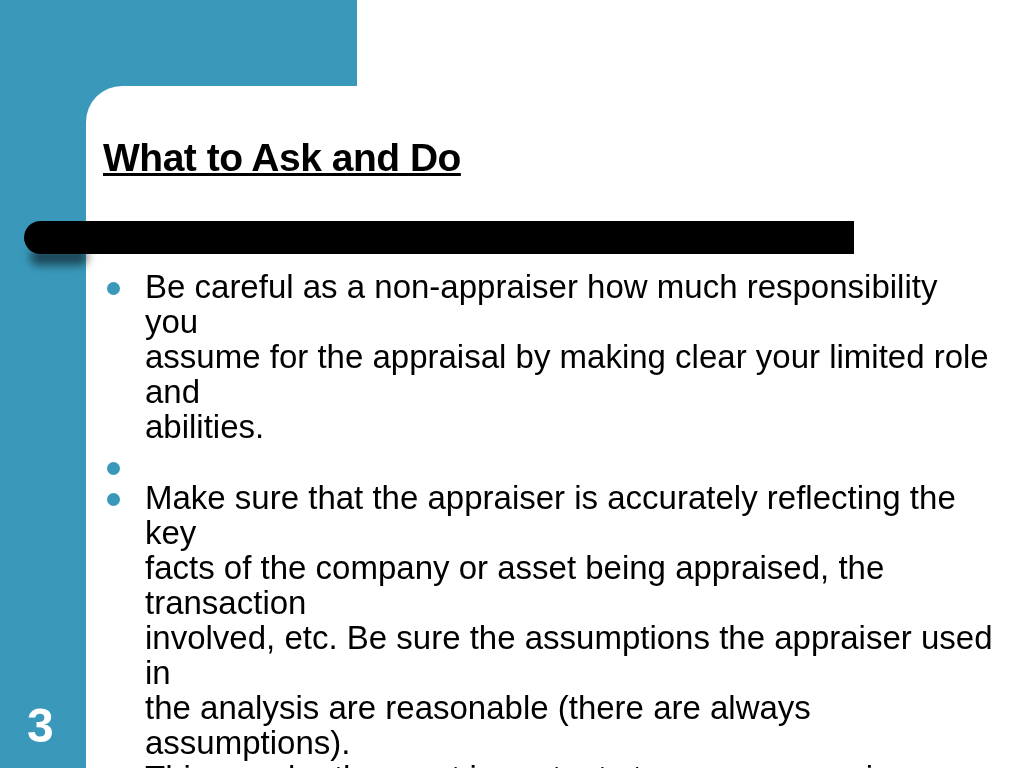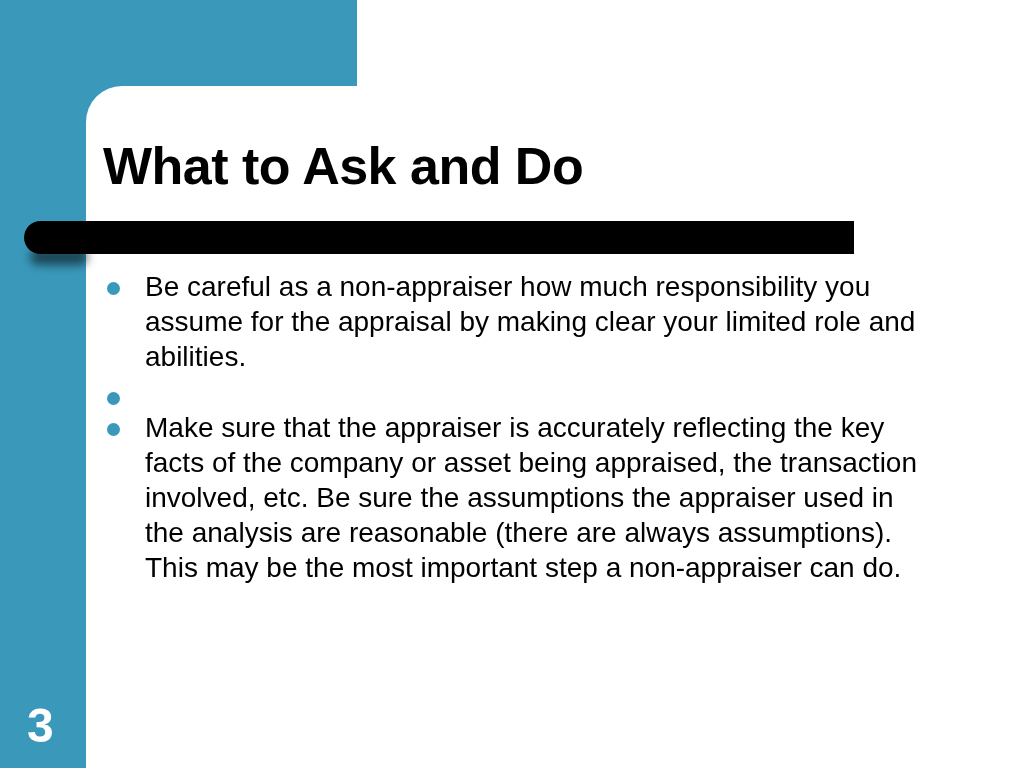--- a/index.html
+++ b/index.html
@@ -30,25 +30,26 @@
   .content-card {
     position: absolute;
     left: 86px; top: 86px;
     right: 0; bottom: 0;
     background: #ffffff;
     border-top-left-radius: 36px;
   }
   .slide-title {
     position: absolute;
     left: 103px; top: 136px;
-    font-size: 52px;
+    font-size: 39px;
     font-weight: bold;
     color: var(--title_text);
     letter-spacing: -0.5px;
     white-space: nowrap;
+    text-decoration: underline;
   }
   .divider-bar {
     position: absolute;
     left: 24px; top: 221px;
     width: 830px; height: 33px;
     background: var(--bar);
     border-radius: 17px 0 0 17px;
   }
   .divider-bar::after {
     content: "";
@@ -71,21 +72,21 @@
   }
   .bullet-dot {
     flex: 0 0 13px;
     width: 13px; height: 13px;
     border-radius: 50%;
     background: var(--teal);
     margin-top: 13px;
     margin-right: 25px;
   }
   .bullet-text {
-    font-size: 28px;
+    font-size: 33px;
     line-height: 35px;
     color: var(--body_text);
     white-space: pre-line;
   }
   .page-number {
     position: absolute;
     left: 27px; top: 698px;
     font-size: 48px;
     font-weight: bold;
     color: var(--page_number_text);

